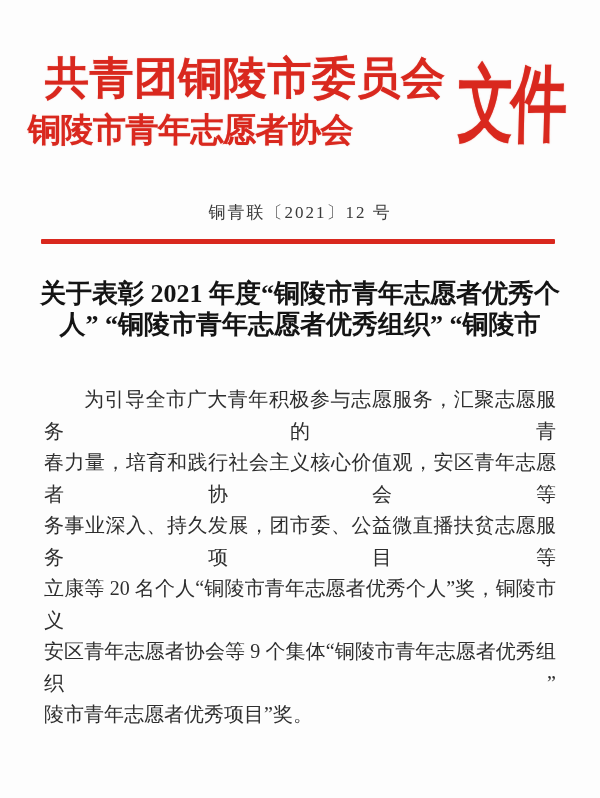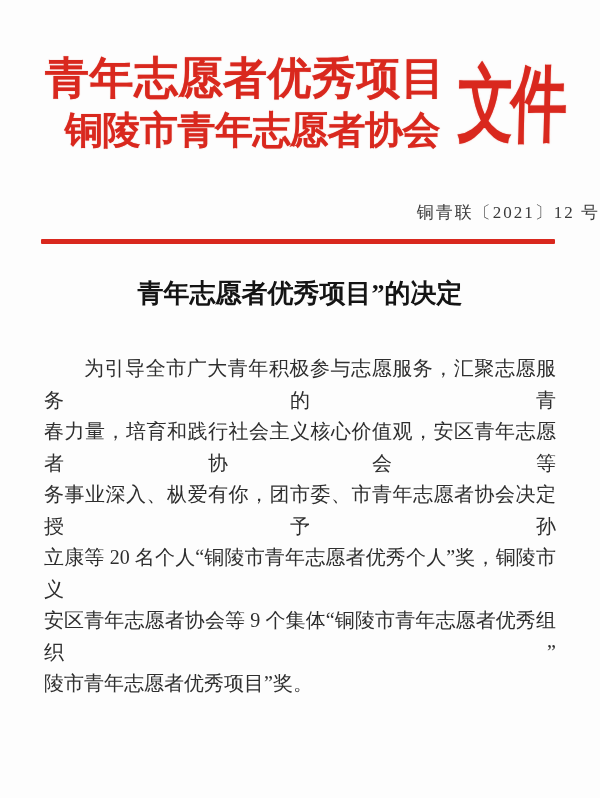--- a/index.html
+++ b/index.html
@@ -21,38 +21,38 @@
     padding: 54px 30px 0 28px;
   }
   .org-names { flex: 1 1 auto; min-width: 0; }
   .org-line {
     color: var(--red);
     font-weight: bold;
     white-space: nowrap;
     text-shadow: 0 0 1px rgba(217,40,30,.55);
   }
   .org-line-1 { font-size: 44px; line-height: 50px; padding-left: 17px; letter-spacing: 0.5px; }
-  .org-line-2 { font-size: 38px; line-height: 52px; letter-spacing: -0.5px; margin-left: 37px; }
+  .org-line-2 { font-size: 33px; line-height: 52px; letter-spacing: -0.5px; }
   .doc-type {
     flex: 0 0 auto;
     color: var(--red);
     font-weight: bold;
     font-size: 56px;
     letter-spacing: -3px;
     transform: scaleY(1.48) skewX(-2deg);
     transform-origin: center;
     margin-left: 2px;
     padding-right: 6px;
     white-space: nowrap;
     text-shadow: 0 0 1px rgba(217,40,30,.55);
   }
   
   .doc-number {
     margin-top: 46px;
-    text-align: right;
+    text-align: center;
     font-size: 17px;
     line-height: 22px;
     letter-spacing: 2px;
     color: #3a3a3a;
   }
   
   .red-divider {
     height: 5px;
     background: var(--red);
     margin: 15px 45px 0 41px;
@@ -84,39 +84,40 @@
   .bline.indent { text-indent: 2em; margin-top: 44px; }
   .bline.end { text-align-last: left; }
 </style>
 </head>
 <body>
 
 <div class="page">
 
   <div class="letterhead">
     <div class="org-names">
-      <div class="org-line org-line-1">青年志愿者优秀项目</div>
+      <div class="org-line org-line-1">共青团铜陵市委员会</div>
       <div class="org-line org-line-2">铜陵市青年志愿者协会</div>
     </div>
     <div class="doc-type">文件</div>
   </div>
 
   <div class="doc-number">铜青联〔2021〕12 号</div>
 
   <div class="red-divider"></div>
 
   <div class="doc-title">
-    <div class="title-line">青年志愿者优秀项目”的决定</div>
+    <div class="title-line">关于表彰 2021 年度“铜陵市青年志愿者优秀个</div>
+    <div class="title-line">人” “铜陵市青年志愿者优秀组织” “铜陵市</div>
   </div>
 
   <div class="doc-body">
     <div>
       <div class="bline indent">为引导全市广大青年积极参与志愿服务，汇聚志愿服务的青</div>
       <div class="bline">春力量，培育和践行社会主义核心价值观，安区青年志愿者协会等</div>
-      <div class="bline">务事业深入、枞爱有你，团市委、市青年志愿者协会决定授予孙</div>
+      <div class="bline">务事业深入、持久发展，团市委、公益微直播扶贫志愿服务项目等</div>
       <div class="bline">立康等 20 名个人“铜陵市青年志愿者优秀个人”奖，铜陵市义</div>
       <div class="bline">安区青年志愿者协会等 9 个集体“铜陵市青年志愿者优秀组织”</div>
       <div class="bline end">陵市青年志愿者优秀项目”奖。</div>
     </div>
 
   </div>
 
 </div>
 
 </body></html>

